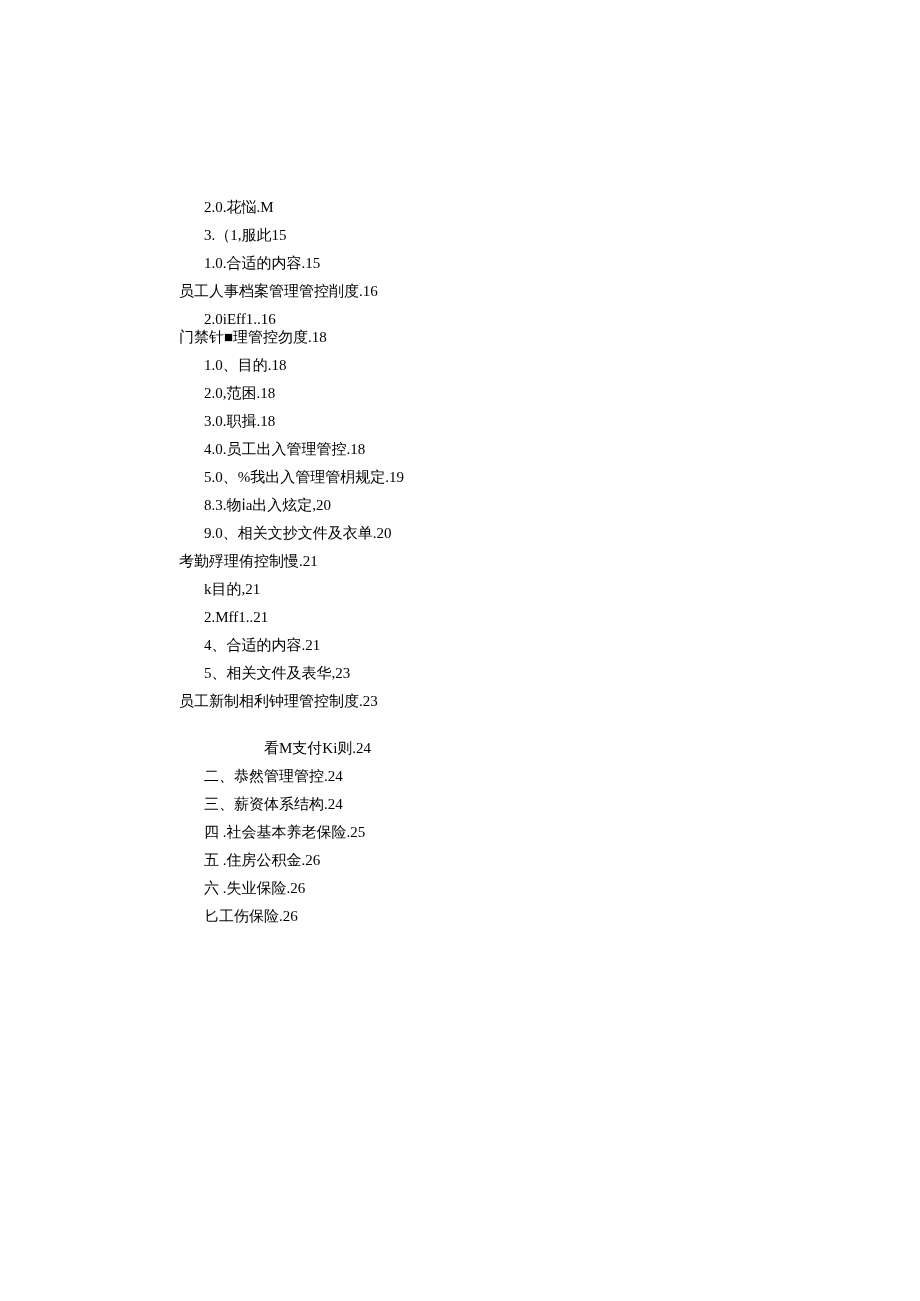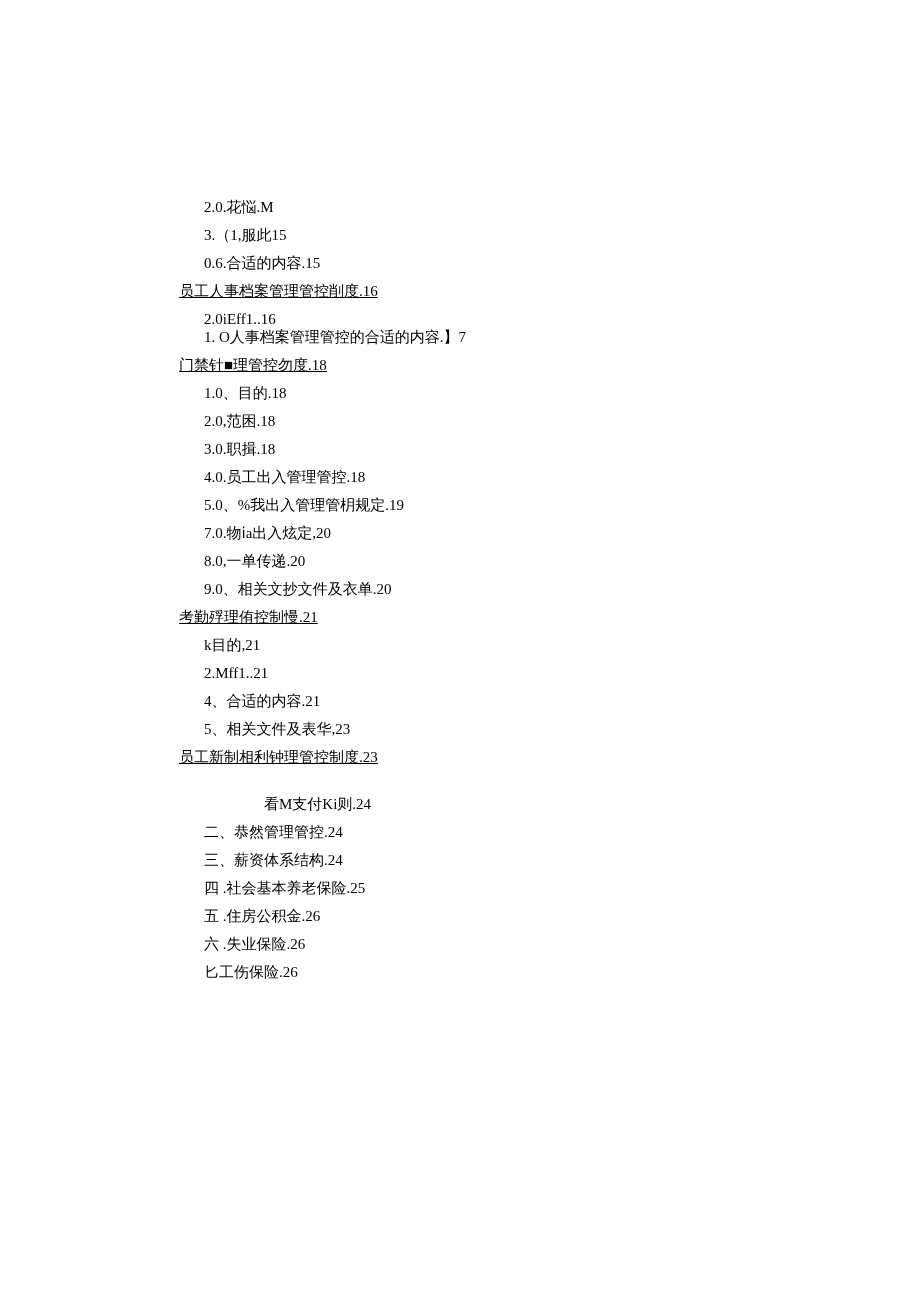--- a/index.html
+++ b/index.html
@@ -15,43 +15,41 @@
   }
   .page {
     padding-top: 200px;
     padding-left: 179px;
     padding-right: 120px;
   }
   .toc-line {
     margin-bottom: 13px;
     white-space: nowrap;
   }
-  .indent-1 { padding-left: 0px; text-decoration: underline; }
+  .indent-1 { padding-left: 0px; }
   .indent-2 { padding-left: 25px; }
   .indent-3 { padding-left: 85px; margin-top: 32px; }
   .tight { margin-bottom: 3px; }
 </style>
 </head>
 <body>
 
 <div class="page">
   <div class="toc-line indent-2">2.0.花悩.M</div>
   <div class="toc-line indent-2">3.（1,服此15</div>
-  <div class="toc-line indent-2">0.6.合适的内容.15</div>
+  <div class="toc-line indent-2">1.0.合适的内容.15</div>
   <div class="toc-line indent-1">员工人事档案管理管控削度.16</div>
   <div class="toc-line indent-2 tight">2.0iEff1..16</div>
-  <div class="toc-line indent-2">1.  O人事档案管理管控的合适的内容.】7</div>
   <div class="toc-line indent-1">门禁针■理管控勿度.18</div>
   <div class="toc-line indent-2">1.0、目的.18</div>
   <div class="toc-line indent-2">2.0,范困.18</div>
   <div class="toc-line indent-2">3.0.职揖.18</div>
   <div class="toc-line indent-2">4.0.员工出入管理管控.18</div>
   <div class="toc-line indent-2">5.0、%我出入管理管枂规定.19</div>
-  <div class="toc-line indent-2">7.0.物ⅰa出入炫定,20</div>
-  <div class="toc-line indent-2">8.0,一单传递.20</div>
+  <div class="toc-line indent-2">8.3.物ⅰa出入炫定,20</div>
   <div class="toc-line indent-2">9.0、相关文抄文件及衣单.20</div>
   <div class="toc-line indent-1">考勤殍理侑控制慢.21</div>
   <div class="toc-line indent-2">k目的,21</div>
   <div class="toc-line indent-2">2.Mff1..21</div>
   <div class="toc-line indent-2">4、合适的内容.21</div>
   <div class="toc-line indent-2">5、相关文件及表华,23</div>
   <div class="toc-line indent-1">员工新制相利钟理管控制度.23</div>
   <div class="toc-line indent-3">看M支付Ki则.24</div>
   <div class="toc-line indent-2">二、恭然管理管控.24</div>
   <div class="toc-line indent-2">三、薪资体系结构.24</div>

